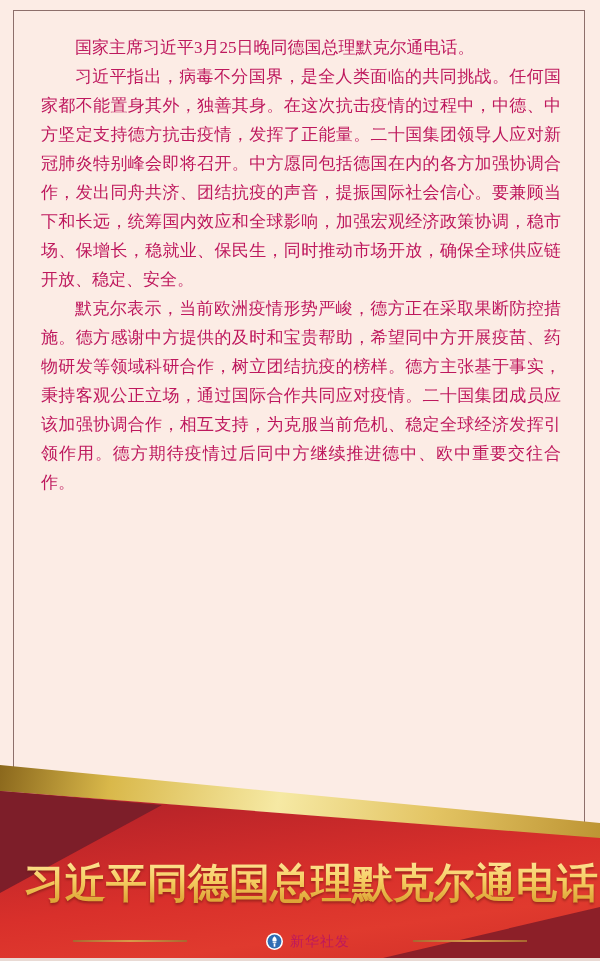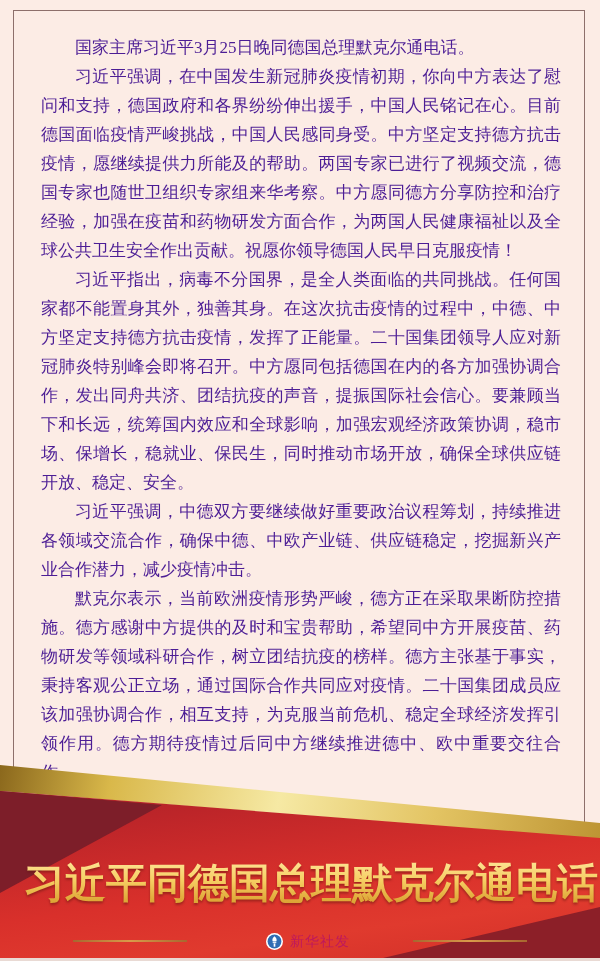--- a/index.html
+++ b/index.html
@@ -19,21 +19,21 @@
     width: 572px; height: 822px;
     border: 1px solid #8d6f6b;
     box-sizing: border-box;
   }
 
   
   .article {
     position: absolute;
     left: 41px; top: 33px;
     width: 520px;
-    color: #4c1d95;
+    color: #be185d;
     font-size: 17px;
     line-height: 29px;
     text-align: justify;
   }
   .article p {
     margin: 0;
     text-indent: 2em;
   }
 
   
@@ -110,23 +110,21 @@
     background: #e9dad4;
   }
 </style>
 </head>
 <body>
 
   <div class="frame"></div>
 
   <div class="article">
     <p>国家主席习近平3月25日晚同德国总理默克尔通电话。</p>
-    <p>习近平强调，在中国发生新冠肺炎疫情初期，你向中方表达了慰问和支持，德国政府和各界纷纷伸出援手，中国人民铭记在心。目前德国面临疫情严峻挑战，中国人民感同身受。中方坚定支持德方抗击疫情，愿继续提供力所能及的帮助。两国专家已进行了视频交流，德国专家也随世卫组织专家组来华考察。中方愿同德方分享防控和治疗经验，加强在疫苗和药物研发方面合作，为两国人民健康福祉以及全球公共卫生安全作出贡献。祝愿你领导德国人民早日克服疫情！</p>
     <p>习近平指出，病毒不分国界，是全人类面临的共同挑战。任何国家都不能置身其外，独善其身。在这次抗击疫情的过程中，中德、中方坚定支持德方抗击疫情，发挥了正能量。二十国集团领导人应对新冠肺炎特别峰会即将召开。中方愿同包括德国在内的各方加强协调合作，发出同舟共济、团结抗疫的声音，提振国际社会信心。要兼顾当下和长远，统筹国内效应和全球影响，加强宏观经济政策协调，稳市场、保增长，稳就业、保民生，同时推动市场开放，确保全球供应链开放、稳定、安全。</p>
-    <p>习近平强调，中德双方要继续做好重要政治议程筹划，持续推进各领域交流合作，确保中德、中欧产业链、供应链稳定，挖掘新兴产业合作潜力，减少疫情冲击。</p>
     <p>默克尔表示，当前欧洲疫情形势严峻，德方正在采取果断防控措施。德方感谢中方提供的及时和宝贵帮助，希望同中方开展疫苗、药物研发等领域科研合作，树立团结抗疫的榜样。德方主张基于事实，秉持客观公正立场，通过国际合作共同应对疫情。二十国集团成员应该加强协调合作，相互支持，为克服当前危机、稳定全球经济发挥引领作用。德方期待疫情过后同中方继续推进德中、欧中重要交往合作。</p>
   </div>
 
   <div class="banner">
     <div class="gold-ribbon"></div>
     <div class="red-field"></div>
     <div class="maroon-tl"></div>
     <div class="maroon-br"></div>
 
     <div class="banner-title">习近平同德国总理默克尔通电话</div>

